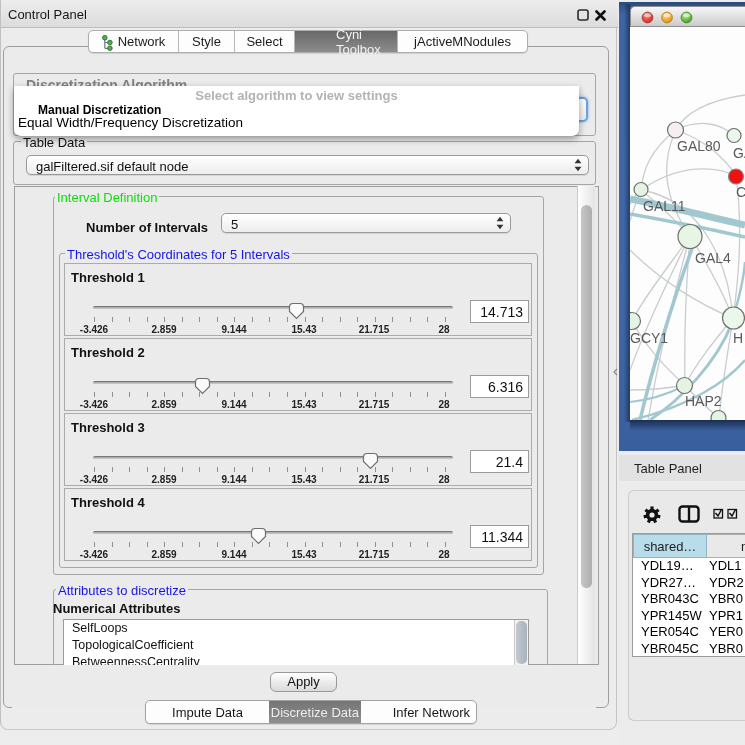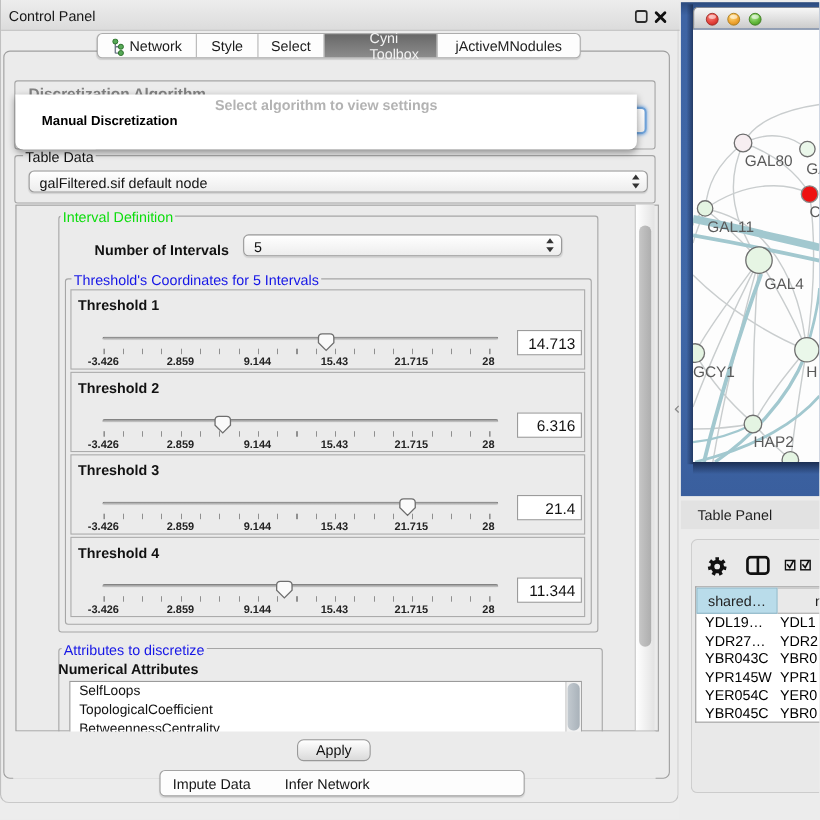--- a/index.html
+++ b/index.html
@@ -70,21 +70,21 @@
         background:linear-gradient(90deg,#c3cad0,#a9b2ba); border-radius:5px; padding:0; }
 
   
   #apply { left:269px; top:672px; width:67px; height:20px;
         background:linear-gradient(#ffffff,#dadada); border:1px solid #999;
         border-radius:6px; font-size:13px; color:#111; text-align:center; line-height:18px; }
 
   #btabs { left:144px; top:700px; width:332px; height:24px; background:#fdfdfd;
         border:1px solid #a3a3a3; border-radius:5px; display:flex; font-size:13px;
         box-shadow:0 1px 1px rgba(0,0,0,0.10); }
-  #btabs div { display:flex; align-items:center; justify-content:center; color:#161616; }
+  #btabs div { display:flex; align-items:center; justify-content:center; color:#161616;margin-left:26px; }
   #btabs .sel { background:linear-gradient(#757575,#8f8f8f); color:#ededed; }
 
   
   #popup { left:13px; top:86px; width:565px; height:50px; background:#ffffff;
         border-radius:0 0 7px 7px; box-shadow:0 3px 7px rgba(0,0,0,0.38); z-index:20; }
   #popup .r1 { position:absolute; top:2px; width:100%; text-align:center;
         font-size:13px; font-weight:bold; color:#b3b3b3; }
   #popup .r2 { position:absolute; top:17px; left:4px; font-size:12px; font-weight:bold; color:#000;padding-left:20px; }
   #popup .r3 { position:absolute; top:29px; left:4px; font-size:13.5px; color:#000; }
 
@@ -246,26 +246,28 @@
 
     <div class="abs" id="vsb">
         <div class="th"></div>
       </div>
 
     <div class="abs" id="apply">Apply</div>
   </div>
 
   <div class="abs" id="btabs">
     <div style="width:93px">Impute Data</div>
+    <div class="sel" style="width:120px">Discretize Data</div>
     <div style="width:117px">Infer Network</div>
   </div>
 
   <div class="abs" id="popup">
     <div class="r1">Select algorithm to view settings</div>
     <div class="r2">Manual Discretization</div>
+    <div class="r3">Equal Width/Frequency Discretization</div>
   </div>
 
   <div class="abs" id="tabs">
     <div class="tab" style="width:90px">
       <svg width="11" height="16" viewBox="0 0 11 16" style="margin-right:5px; margin-top:2px">
         <path d="M2.8,3 L2.8,13.3 M2.8,7.5 L7.8,7.5 M2.8,13.3 L7.8,13.3" stroke="#6d7787" stroke-width="1.2" fill="none"></path>
         <circle cx="2.8" cy="2.7" r="2.3" fill="#57a957" stroke="#2c712c" stroke-width="0.9"></circle>
         <circle cx="7.9" cy="7.5" r="2.3" fill="#57a957" stroke="#2c712c" stroke-width="0.9"></circle>
         <circle cx="7.9" cy="13.2" r="2.3" fill="#57a957" stroke="#2c712c" stroke-width="0.9"></circle>
       </svg>

